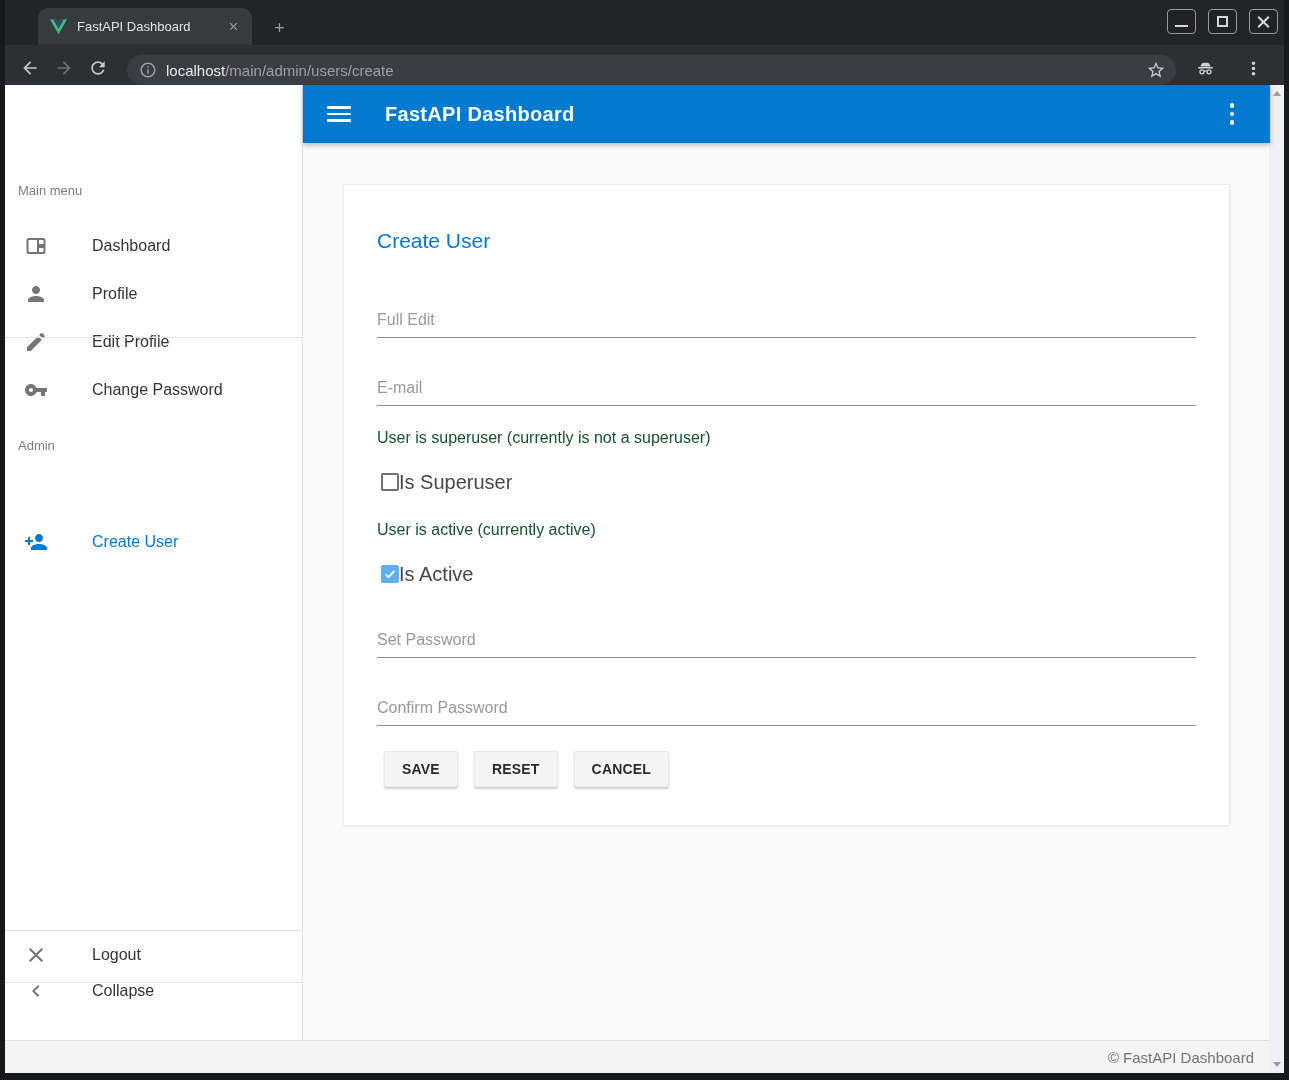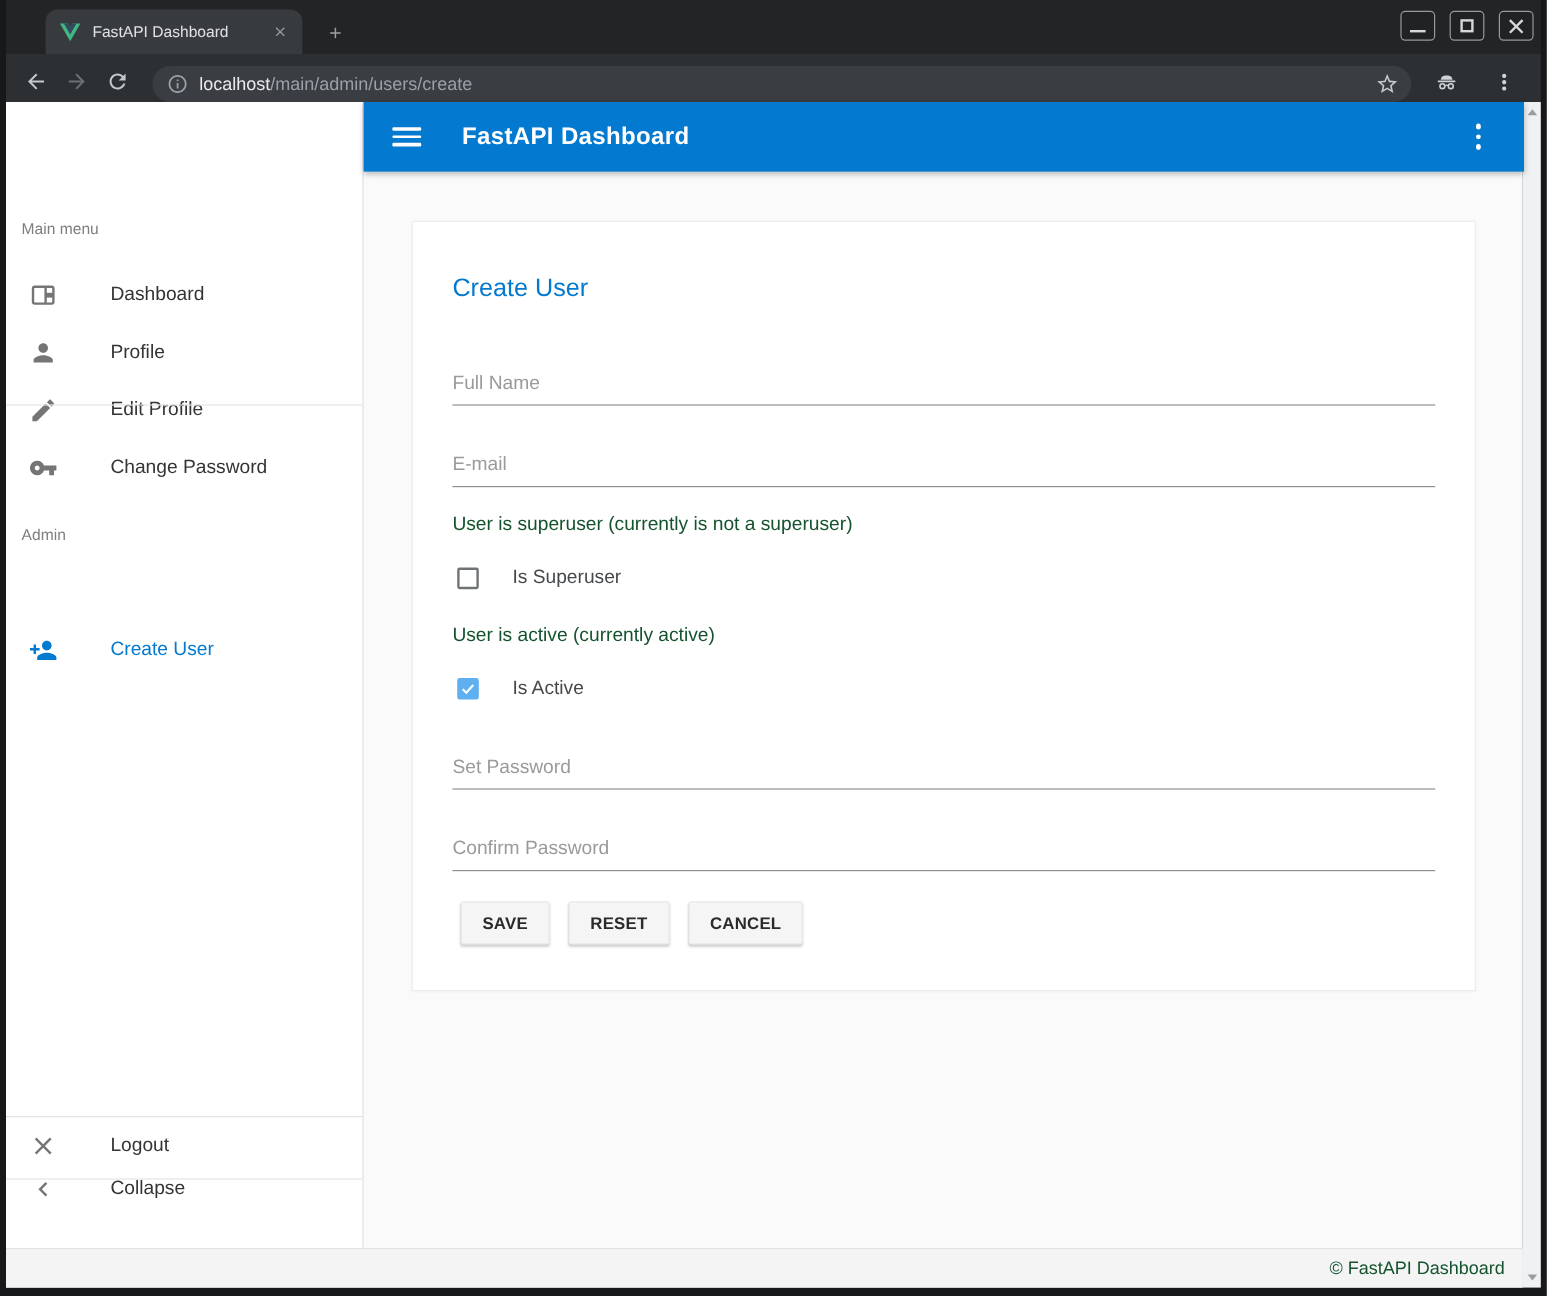--- a/index.html
+++ b/index.html
@@ -61,30 +61,30 @@
   .card { position:absolute; left:343px; top:184px; width:887px; height:642px; background:#ffffff;
           border:1px solid #ececec; box-shadow:0 1px 3px rgba(0,0,0,0.06); }
   .card-title { position:absolute; left:33px; top:44px; font-size:21px; color:#0379cf; }
   .text-field { position:absolute; left:33px; right:33px; height:34px; border-bottom:1px solid #909090; }
   .text-field .tf-label { position:absolute; left:0; bottom:8px; font-size:16px; color:#9a9a9a; }
   .note { position:absolute; left:33px; font-size:16px; color:#14532d; }
   .cb-row { position:absolute; left:37px; display:flex; align-items:center; height:20px; cursor:pointer; }
   .cb-box { width:18px; height:18px; border:2px solid #6f7376; border-radius:2px; background:#fff; }
   .cb-box.checked { border-color:#5fb0f0; background:#5fb0f0; display:flex; align-items:center; justify-content:center; }
   .cb-box.checked svg { width:14px; height:14px; }
-  .cb-label { margin-left:28px; font-size:16px; color:#46494c; }
+  .cb-label { font-size:20px; color:#46494c; }
   .btn-row { position:absolute; left:40px; top:566px; display:flex; gap:16px; }
   .btn { height:36px; padding:0 17px; background:#f5f5f5; border:1px solid #eaeaea; border-radius:2px;
          font-family:"Liberation Sans",sans-serif; font-size:14px; font-weight:bold; color:#2b2b2b;
          letter-spacing:.2px; box-shadow:0 2px 2px rgba(0,0,0,0.18); cursor:pointer; }
 
   .footer { position:absolute; left:5px; right:20px; top:1040px; height:33px; background:#f4f4f5;
             border-top:1px solid #e1e1e1; display:flex; align-items:center; justify-content:flex-end;
             padding-right:15px; }
-  .footer-text { font-size:15px; color:#14532d; }
+  .footer-text { font-size:15px; color:#737373; }
 
   
   .scrollbar { position:absolute; right:5px; top:85px; width:15px; bottom:7px; background:#f0f1f2; }
   .sb-arrow { position:absolute; left:0; width:15px; height:15px; display:flex; align-items:center; justify-content:center; }
   .sb-arrow.up { top:1px; } .sb-arrow.down { bottom:1px; }
   .tri-up { width:0; height:0; border-left:4px solid transparent; border-right:4px solid transparent; border-bottom:5px solid #9a9da0; }
   .tri-down { width:0; height:0; border-left:4px solid transparent; border-right:4px solid transparent; border-top:5px solid #9a9da0; }
 </style>
 </head>
 <body>
@@ -241,21 +241,21 @@
         <i></i>
         <i></i>
         <i></i>
       </div>
   </div>
 
   <div class="card">
     <div class="card-title">Create User</div>
 
     <div class="text-field" style="top:119px">
-      <span class="tf-label">Full Name</span>
+      <span class="tf-label">Full Edit</span>
     </div>
 
     <div class="text-field" style="top:187px">
       <span class="tf-label">E-mail</span>
     </div>
 
     <div class="note" style="top:244px">User is superuser (currently is not a superuser)</div>
 
     <div class="cb-row" style="top:287px">
       <span class="cb-box"></span>

